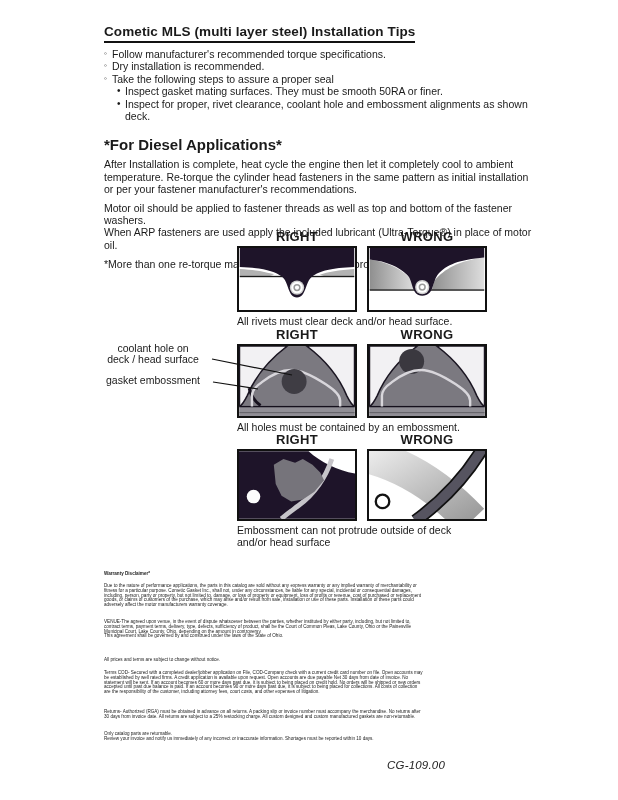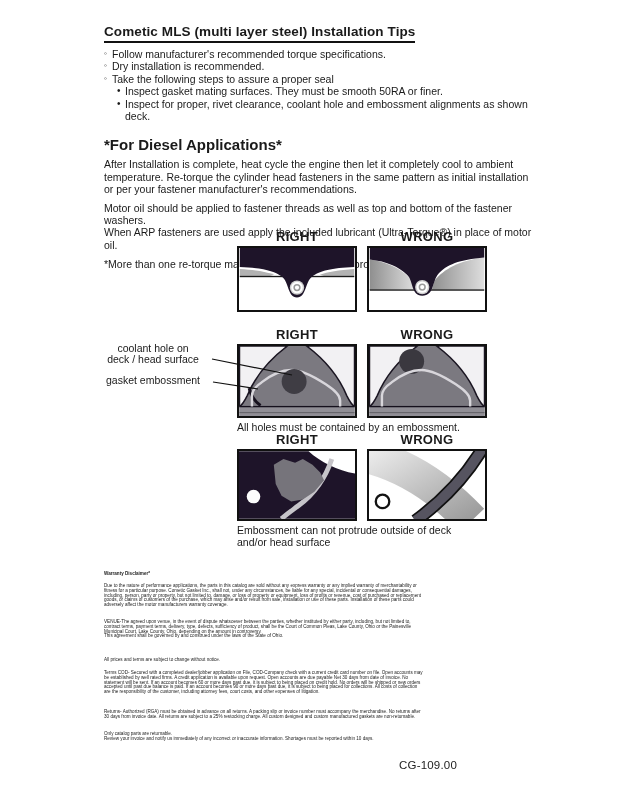--- a/index.html
+++ b/index.html
@@ -32,21 +32,21 @@
   .dbox { width:120px; border:2px solid #111; background:#fff; line-height:0; }
   .caption { font-size:10.5px; line-height:11.5px; margin-top:4px; }
 
   .callout { position:absolute; font-size:10.5px; line-height:11px; text-align:center; }
   .callout.c1 { left:95px; top:343px; width:116px; }
   .callout.c2 { left:95px; top:375px; width:116px; }
   .callout-lines { position:absolute; left:200px; top:350px; width:110px; height:48px; z-index:5; }
 
   .finep { position:absolute; left:104px; width:424px; font-size:4.6px; line-height:4.75px; color:#222; }
   .finep.head { font-weight:bold; }
-  .pagecode { position:absolute; left:399px; top:759px; font-size:11.5px; letter-spacing:.2px; color:#222; }
+  .pagecode { position:absolute; left:387px; top:759px; font-size:11.5px; letter-spacing:.2px; color:#222;font-style:italic; }
 </style>
 </head>
 <body>
 
 <div class="page">
 
   <div class="topblock">
     <div class="title">Cometic MLS (multi layer steel) Installation Tips</div>
     <ul class="bullets">
       <li>
@@ -112,20 +112,21 @@
           <path d="M0,12 C22,15 36,24 44,34 L47,44 L0,44 Z" fill="url(#gw1)"></path>
           <path d="M120,10 C94,13 78,22 68,34 L65,44 L120,44 Z" fill="url(#gw1)"></path>
           <rect x="0" y="43.4" width="120" height="1.4" fill="#1a1a1a"></rect>
           <path d="M0,0 H120 V10 C94,12 80,18 72,27 C65,35 68,50 55,50 C43,50 46,34 39,28 C31,20 18,14 0,12 Z" fill="#1e1429"></path>
           <circle cx="55" cy="41" r="7.5" fill="#cfcfcf"></circle>
           <circle cx="55" cy="41" r="6" fill="#ffffff"></circle>
           <circle cx="55" cy="41" r="3" fill="#ffffff" stroke="#9a9a9a" stroke-width="1.6"></circle>
         </svg>
       </div>
     </div>
+    <div class="caption">All rivets must clear deck and/or head surface.</div>
   </div>
 
   <div class="pair" style="top:327px;">
     <div class="pair-labels">
       <div>RIGHT</div>
       <div>WRONG</div>
     </div>
     <div class="pair-boxes">
       <div class="dbox">
         <svg width="116" height="70" viewBox="0 0 120 73">

